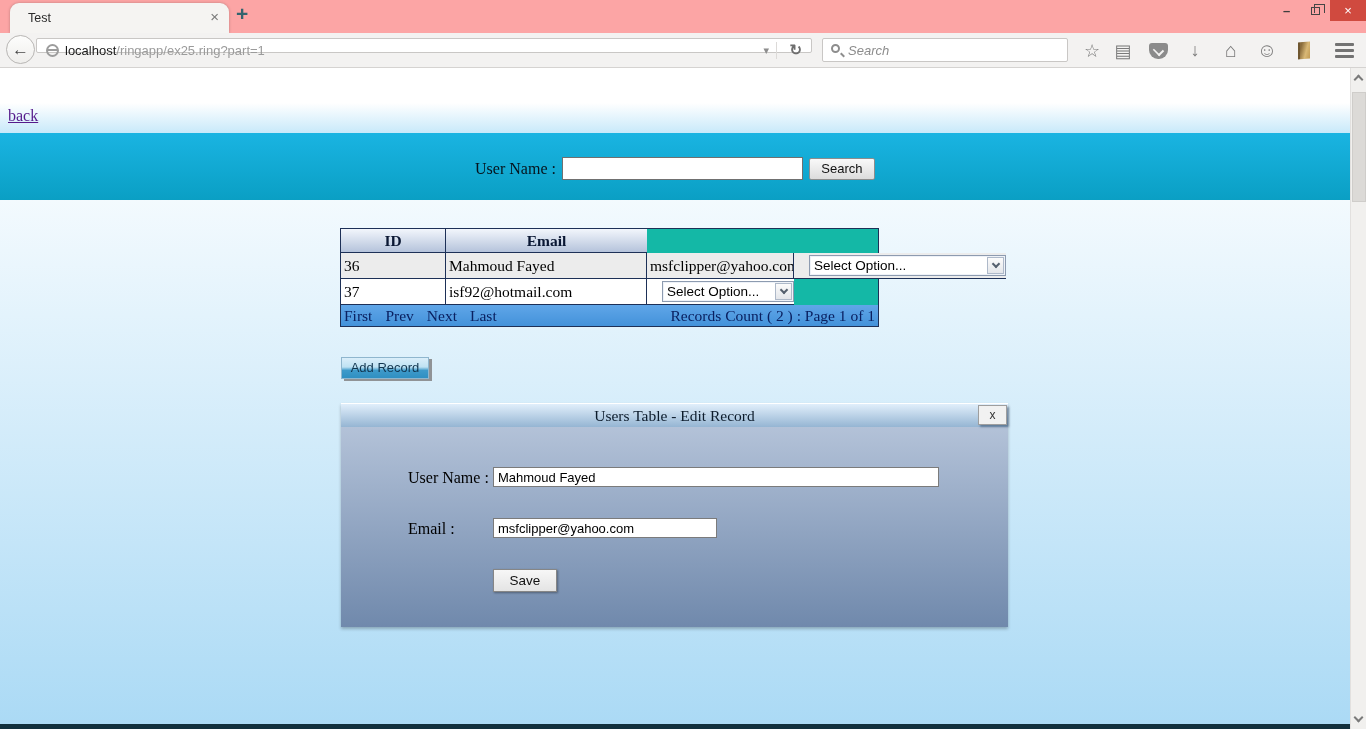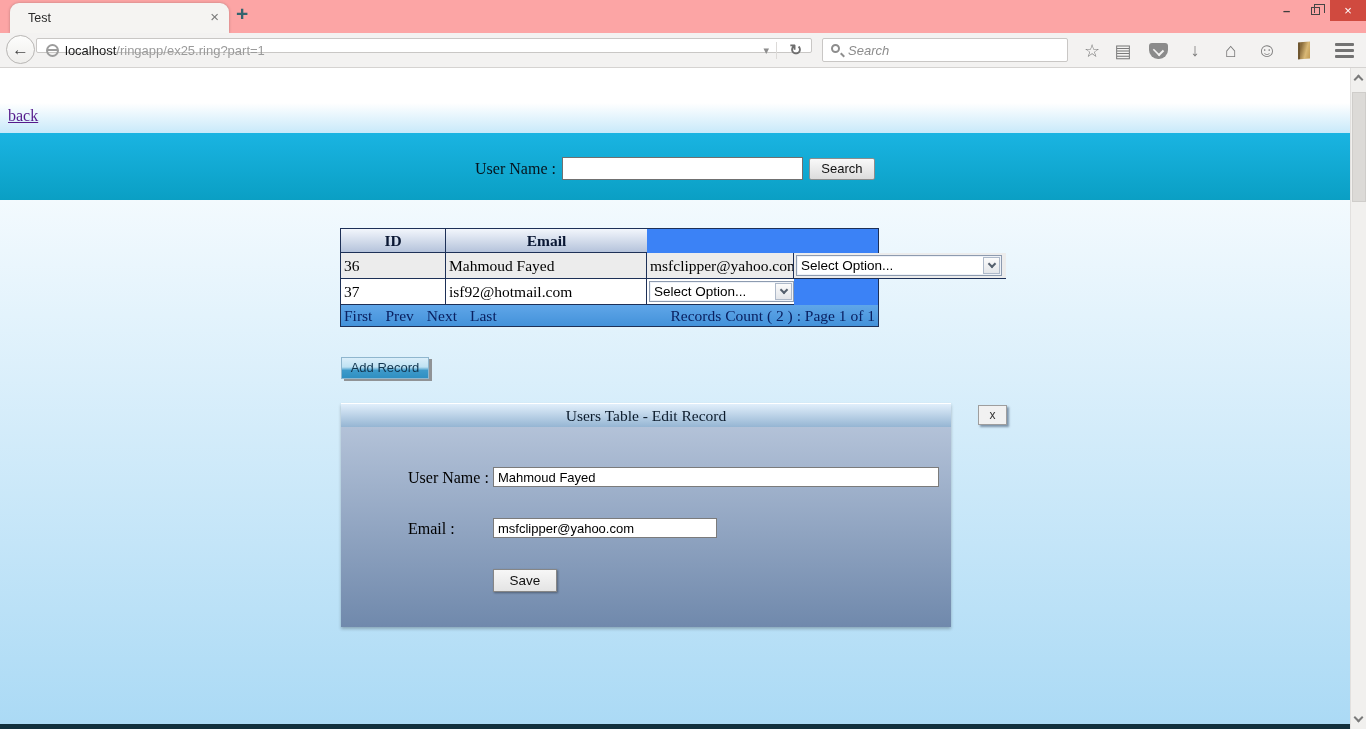--- a/index.html
+++ b/index.html
@@ -53,48 +53,48 @@
   .backlink{position:absolute;left:8px;top:4px;font-size:16px;color:#551a8b;text-decoration:underline;cursor:pointer}
   .cyanband{position:absolute;top:65px;left:0;width:100%;height:67px;background:linear-gradient(#1ab4e2,#0a9fc4)}
   .bandform{position:absolute;top:24px;left:0;width:100%;display:flex;justify-content:center;align-items:center;gap:6px}
   .bandlabel{font-size:16px;color:#06131c}
   .band-input{width:241px;height:23px;border:1px solid #707070;font-size:13px;padding:0 4px;font-family:"Liberation Sans",sans-serif}
   .band-btn{width:66px;height:22px;background:linear-gradient(#f9f9f9,#dcdcdc);border:1px solid #8d8d8d;border-radius:2px;
     font-size:13px;color:#111;font-family:"Liberation Sans",sans-serif;text-align:center;line-height:20px}
   .mainarea{position:absolute;top:132px;left:0;width:100%;height:524px;background:linear-gradient(#f3fafe,#abdaf5)}
 
   
-  .datatable{position:absolute;top:160px;left:340px;width:539px;border:1px solid #1d3057;background:#3b82f6;font-size:15.5px}
+  .datatable{position:absolute;top:160px;left:340px;width:539px;border:1px solid #1d3057;background:#14b8a6;font-size:15.5px}
   .t-head,.t-row{display:grid;grid-template-columns:105px 201px 147px 212px}
   .t-head .hc{height:24px;line-height:23px;text-align:center;font-weight:bold;color:#0a1733;
     background:linear-gradient(#f2f6fc,#b5c3db);border-right:1px solid #1d3057;border-bottom:1px solid #1d3057}
   .t-head .hc:last-child{border-right:none}
   .t-row .bc{height:26px;line-height:25px;padding-left:3px;border-right:1px solid #1d3057;border-bottom:1px solid #1d3057;
     white-space:nowrap;overflow:hidden;color:#000}
   .t-row .bc:last-child{border-right:none;padding:0;display:flex;align-items:center}
   .t-row.odd .bc{background:#ececec}
   .t-row.even .bc{background:#ffffff}
-  .sel{display:flex;align-items:center;width:206px;height:21px;margin-left:2px;background:#fff;border:1px solid #8d9bb0;
+  .sel{display:flex;align-items:center;width:206px;height:21px;margin-left:15px;background:#fff;border:1px solid #8d9bb0;
     box-shadow:inset 0 0 0 1px #eef2f8;font-family:"Liberation Sans",sans-serif}
   .sel-text{flex:1;font-size:13.5px;padding-left:4px;line-height:19px;color:#000;white-space:nowrap;overflow:hidden}
   .sel-btn{width:17px;height:17px;margin-right:1px;background:linear-gradient(#fbfbfb,#e4e6ea);border:1px solid #aeb9c9;
     display:flex;align-items:center;justify-content:center}
   .sel-chev{width:6px;height:6px;border-right:2px solid #55606e;border-bottom:2px solid #55606e;transform:rotate(45deg);margin-top:-3px}
   .t-foot{display:flex;justify-content:space-between;align-items:center;height:21px;padding:0 3px;
     background:linear-gradient(#60a6e8,#4392da);color:#0a2161}
   .t-links{display:flex;gap:13px}
   .t-links span{cursor:pointer}
 
   .addbtn{position:absolute;top:289px;left:341px;width:88px;height:22px;
     background:linear-gradient(#daeefa,#bfe2f3 45%,#3e9aca 62%,#2f8fc2);border:1px solid #8fb6ce;
     box-shadow:3px 2px 0 #909396;font-size:13px;color:#123650;text-align:center;line-height:20px;
     font-family:"Liberation Sans",sans-serif;cursor:pointer}
 
   
-  .dialog{position:absolute;top:335px;left:341px;width:610px;height:224px;box-shadow:0 2px 3px rgba(0,0,0,.25)}
+  .dialog{position:absolute;top:335px;left:341px;width:667px;height:224px;box-shadow:0 2px 3px rgba(0,0,0,.25)}
   .dlg-head{position:absolute;top:0;left:0;width:100%;height:24px;border-top:1px solid #fff;
     background:linear-gradient(#e1effb,#95b5d3);text-align:center;font-size:15.5px;color:#0c1b2b;line-height:23px}
   .dlg-close{position:absolute;top:2px;left:637px;width:29px;height:20px;background:#f1f1f1;border:1px solid #9e9e9e;
     font-family:"Liberation Sans",sans-serif;font-size:12px;color:#333;text-align:center;line-height:18px;
     box-shadow:2px 2px 2px rgba(40,60,90,.5);cursor:pointer;z-index:2}
   .dlg-body{position:absolute;top:24px;left:0;width:100%;height:200px;background:linear-gradient(#b3c2d8,#7089ac)}
   .dlg-label{position:absolute;font-size:16px;color:#000}
   .dlg-input{position:absolute;height:20px;border:1px solid #7b7b7b;font-size:13px;padding:0 4px;
     font-family:"Liberation Sans",sans-serif}
   .lbl-user{left:67px;top:42px}

